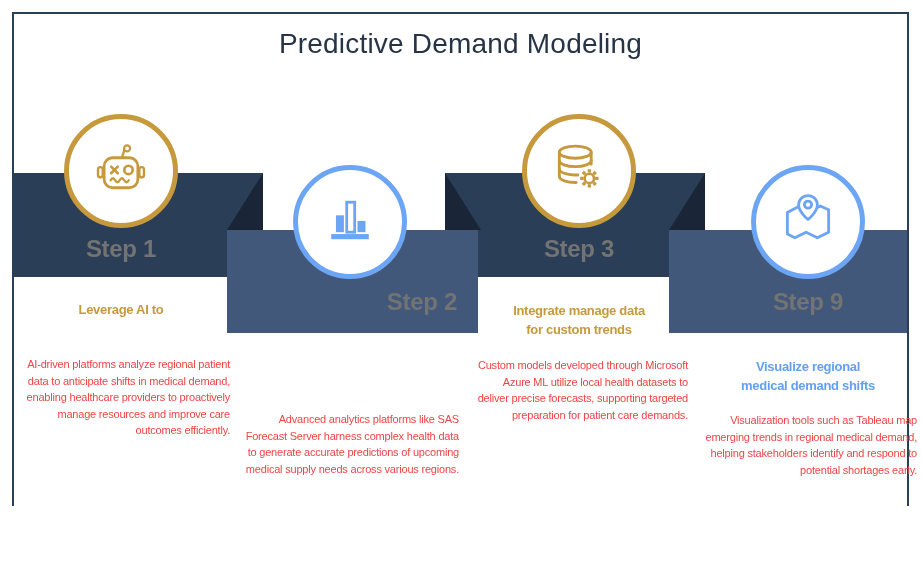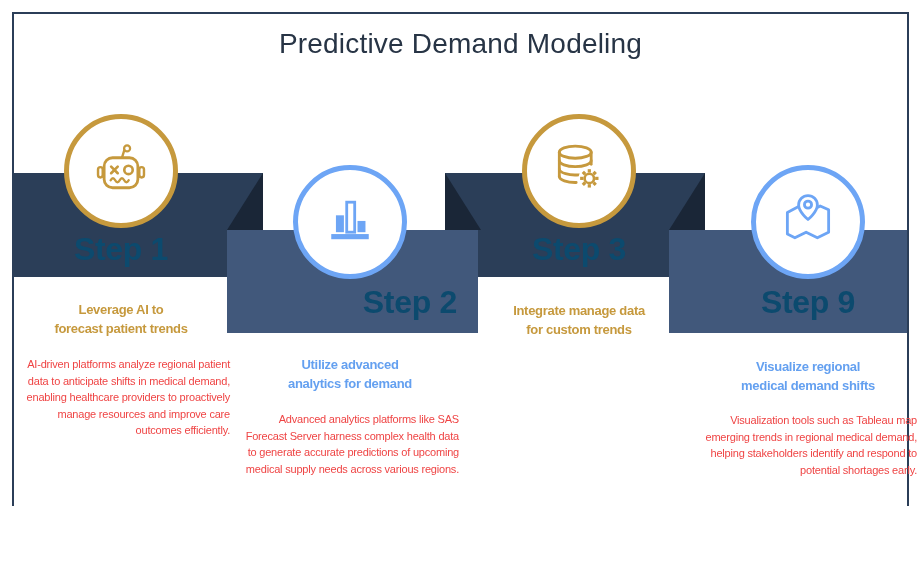--- a/index.html
+++ b/index.html
@@ -20,22 +20,22 @@
     position:absolute;width:104px;height:104px;border-radius:50%;
     background:#ffffff;display:flex;align-items:center;justify-content:center;
   }
   .circle.gold{border:5px solid #c6993d;}
   .circle.blue{border:5px solid #6da5f5;}
   .c1{left:64px;top:114px;}
   .c2{left:293px;top:165px;}
   .c3{left:522px;top:114px;}
   .c4{left:751px;top:165px;}
   .step-label{
-    position:absolute;width:214px;text-align:center;color:#0c4a6e;
-    font-size:32px;font-weight:700;letter-spacing:-0.3px;line-height:30px;
+    position:absolute;width:214px;text-align:center;color:#737373;
+    font-size:24px;font-weight:700;letter-spacing:-0.3px;line-height:30px;
   }
   .sl1{left:14px;top:234px;}
   .sl2{left:243px;top:287px;text-align:right;}
   .sl3{left:472px;top:234px;}
   .sl4{left:701px;top:287px;}
   .heading{
     position:absolute;width:214px;text-align:center;
     font-size:13px;font-weight:700;letter-spacing:-0.3px;line-height:19px;
   }
   .heading.gold{color:#c6993d;}
@@ -135,31 +135,27 @@
     </span>
   </div>
 
   <div class="step-label sl1">Step 1</div>
   <div class="step-label sl2">Step 2</div>
   <div class="step-label sl3">Step 3</div>
   <div class="step-label sl4">Step 9</div>
 
   <div class="heading gold h1">
     <div>Leverage AI to</div>
-    <div>forecast patient trends</div>
-  </div>
-  <div class="heading blue h2">
-    <div>Utilize advanced</div>
-    <div>analytics for demand</div>
   </div>
   <div class="heading gold h3">
     <div>Integrate manage data</div>
     <div>for custom trends</div>
   </div>
   <div class="heading blue h4">
     <div>Visualize regional</div>
     <div>medical demand shifts</div>
   </div>
 
   <div class="body-text b1">AI-driven platforms analyze regional patient data to anticipate shifts in medical demand, enabling healthcare providers to proactively manage resources and improve care outcomes efficiently.</div>
   <div class="body-text b2">Advanced analytics platforms like SAS Forecast Server harness complex health data to generate accurate predictions of upcoming medical supply needs across various regions.</div>
+  <div class="body-text b3">Custom models developed through Microsoft Azure ML utilize local health datasets to deliver precise forecasts, supporting targeted preparation for patient care demands.</div>
   <div class="body-text b4">Visualization tools such as Tableau map emerging trends in regional medical demand, helping stakeholders identify and respond to potential shortages early.</div>
 </div>
 
 </body></html>

